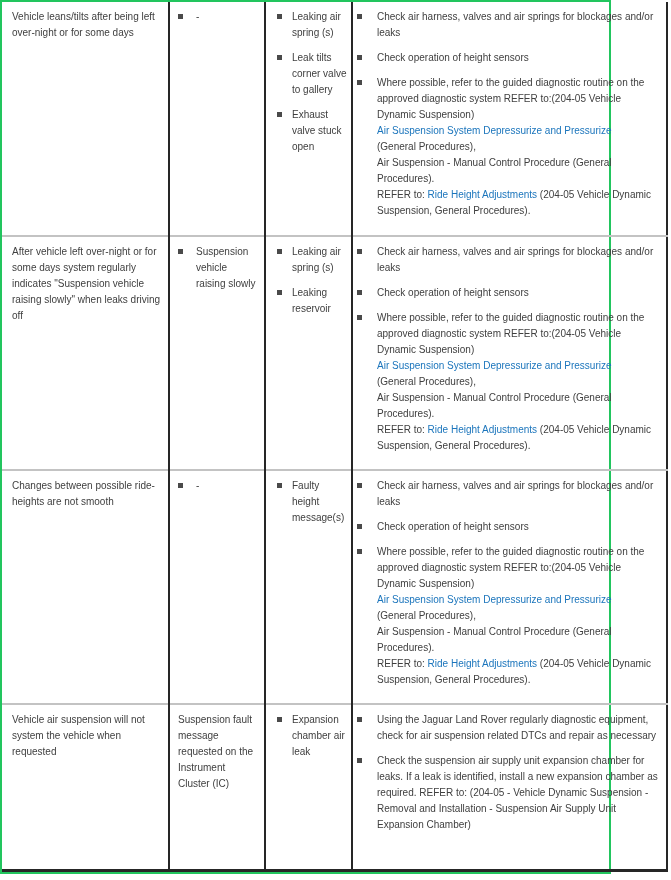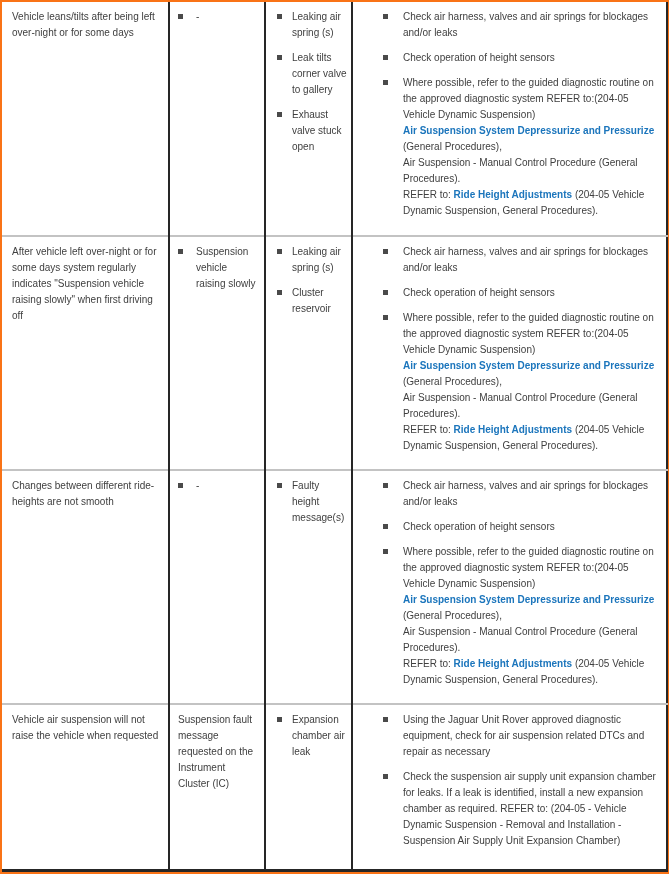--- a/index.html
+++ b/index.html
@@ -1,45 +1,45 @@
 <!DOCTYPE html>
 <html><head>
 <meta charset="utf-8">
 <style>
   * { margin:0; padding:0; box-sizing:border-box; }
   html,body { background:#fff; }
   body { font-family:"Liberation Sans", sans-serif; }
   .page { width:671px; height:880px; background:#fff; overflow:hidden; }
-  .tbl-wrap { width:669px; border:2px solid #f97316; }
+  .tbl-wrap { width:611px; border:2px solid #22c55e; }
   table.diag {
     border-collapse:collapse; table-layout:fixed; width:665px;
     border-right:2px solid #262626; border-bottom:3px solid #262626;
   }
   td {
     vertical-align:top;
     border-left:2px solid #262626;
     border-top:2px solid #c3c3c3;
     font-size:10px; line-height:16px; color:#404040;
     padding:7px 6px 7px 10px;
   }
   td:first-child { border-left:none; }
   tr:first-child td { border-top:none; }
   tr.r-tall  { height:234px; }
   tr.r-short { height:166px; }
   td.c-ind   { padding-left:8px; }
   td.c-cause { padding-left:11px; padding-right:4px; }
-  td.c-act   { padding-left:30px; padding-right:6px; }
+  td.c-act   { padding-left:4px; padding-right:6px; }
   .blt { display:flex; margin-bottom:9px; }
   .blt:last-child { margin-bottom:0; }
   .sq { flex:none; width:5px; height:5px; background:#4a4a4a; margin-top:5px; }
   .c-ind  .sq { margin-right:13px; }
   .c-cause .sq { margin-right:10px; }
   .c-act  .sq { margin-right:15px; }
   .btxt { flex:1 1 auto; }
-  a.lnk { color:#1b75bc; font-weight:bold; text-decoration:none; cursor:pointer; }
+  a.lnk { color:#1b75bc; font-weight:normal; text-decoration:none; cursor:pointer; }
 </style>
 </head>
 <body>
 
 <div class="page">
   <div class="tbl-wrap">
     <table class="diag">
       <colgroup>
         <col style="width:167px">
           <col style="width:96px">
@@ -89,36 +89,36 @@
                 <span>(General Procedures),</span><br>
                 <span>Air Suspension - Manual Control Procedure (General Procedures).</span><br>
                 <span>REFER to: </span><a class="lnk">Ride Height Adjustments</a><span> (204-05 Vehicle Dynamic Suspension, General Procedures).</span>
               </span>
             </div>
           </td>
         </tr>
 
         <tr class="r-tall">
           <td class="c-sym">
-            <div>After vehicle left over-night or for some days system regularly indicates "Suspension vehicle raising slowly" when first driving off</div>
+            <div>After vehicle left over-night or for some days system regularly indicates "Suspension vehicle raising slowly" when leaks driving off</div>
           </td>
           <td class="c-ind">
             <div class="blt">
               <span class="sq"></span>
               <span class="btxt">Suspension vehicle raising slowly</span>
             </div>
           </td>
           <td class="c-cause">
             <div class="blt">
               <span class="sq"></span>
               <span class="btxt">Leaking air spring (s)</span>
             </div>
             <div class="blt">
               <span class="sq"></span>
-              <span class="btxt">Cluster reservoir</span>
+              <span class="btxt">Leaking reservoir</span>
             </div>
           </td>
           <td class="c-act">
             <div class="blt">
               <span class="sq"></span>
               <span class="btxt">Check air harness, valves and air springs for blockages and/or leaks</span>
             </div>
             <div class="blt">
               <span class="sq"></span>
               <span class="btxt">Check operation of height sensors</span>
@@ -131,21 +131,21 @@
                 <span>(General Procedures),</span><br>
                 <span>Air Suspension - Manual Control Procedure (General Procedures).</span><br>
                 <span>REFER to: </span><a class="lnk">Ride Height Adjustments</a><span> (204-05 Vehicle Dynamic Suspension, General Procedures).</span>
               </span>
             </div>
           </td>
         </tr>
 
         <tr class="r-tall">
           <td class="c-sym">
-            <div>Changes between different ride-heights are not smooth</div>
+            <div>Changes between possible ride-heights are not smooth</div>
           </td>
           <td class="c-ind">
             <div class="blt">
               <span class="sq"></span>
               <span class="btxt">-</span>
             </div>
           </td>
           <td class="c-cause">
             <div class="blt">
               <span class="sq"></span>
@@ -169,35 +169,35 @@
                 <span>(General Procedures),</span><br>
                 <span>Air Suspension - Manual Control Procedure (General Procedures).</span><br>
                 <span>REFER to: </span><a class="lnk">Ride Height Adjustments</a><span> (204-05 Vehicle Dynamic Suspension, General Procedures).</span>
               </span>
             </div>
           </td>
         </tr>
 
         <tr class="r-short">
           <td class="c-sym">
-            <div>Vehicle air suspension will not raise the vehicle when requested</div>
+            <div>Vehicle air suspension will not system the vehicle when requested</div>
           </td>
           <td class="c-ind">
             <div>Suspension fault message requested on the Instrument Cluster (IC)</div>
           </td>
           <td class="c-cause">
             <div class="blt">
               <span class="sq"></span>
               <span class="btxt">Expansion chamber air leak</span>
             </div>
           </td>
           <td class="c-act">
             <div class="blt">
               <span class="sq"></span>
-              <span class="btxt">Using the Jaguar Unit Rover approved diagnostic equipment, check for air suspension related DTCs and repair as necessary</span>
+              <span class="btxt">Using the Jaguar Land Rover regularly diagnostic equipment, check for air suspension related DTCs and repair as necessary</span>
             </div>
             <div class="blt">
               <span class="sq"></span>
               <span class="btxt">Check the suspension air supply unit expansion chamber for leaks. If a leak is identified, install a new expansion chamber as required. REFER to: (204-05 - Vehicle Dynamic Suspension - Removal and Installation - Suspension Air Supply Unit Expansion Chamber)</span>
             </div>
           </td>
         </tr>
 
       </tbody>
     </table>

